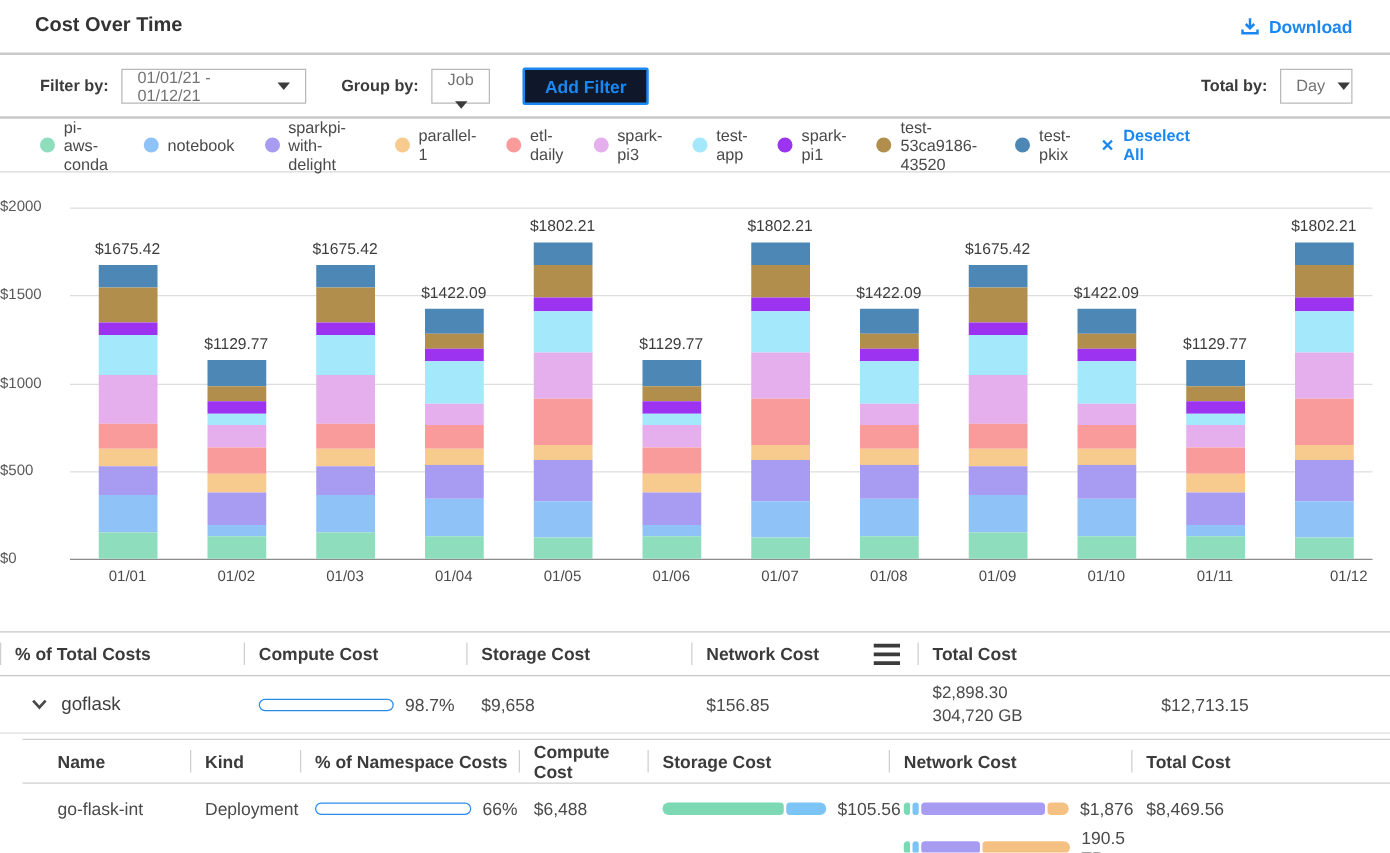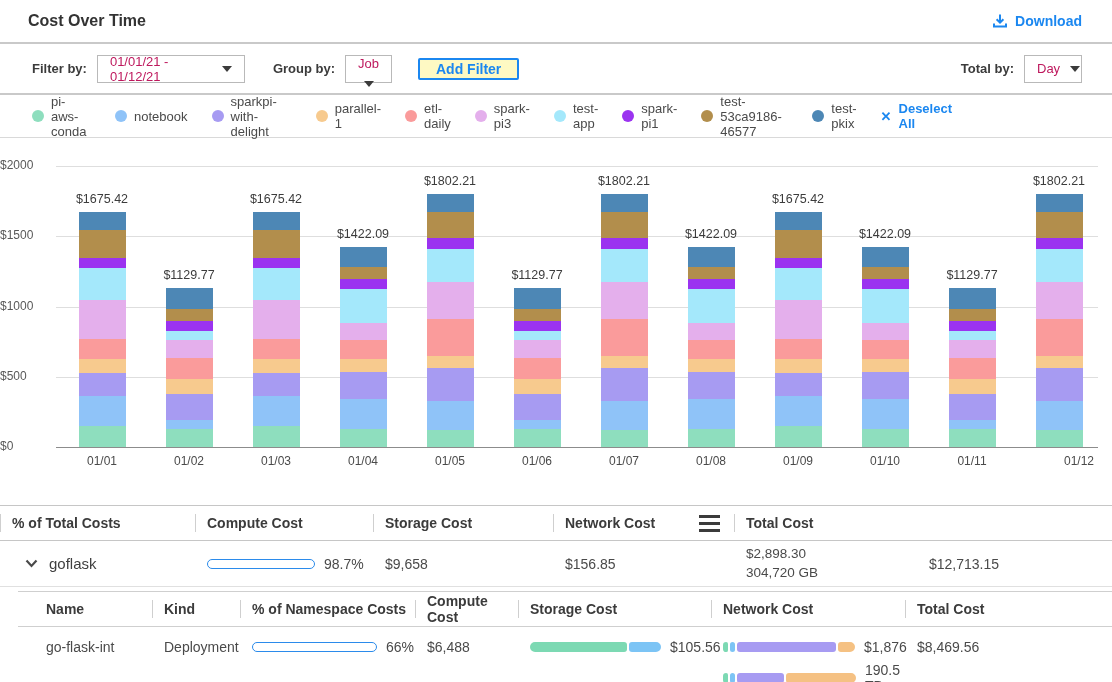--- a/index.html
+++ b/index.html
@@ -11,28 +11,28 @@
          padding:0 30px 0 28px; border-bottom:2px solid #c9c9c9; }
   .hdr-title { font-size:16px; font-weight:bold; color:#333; }
   .download { display:flex; align-items:center; gap:7px; color:#1b87f0; font-size:14px;
               font-weight:bold; cursor:pointer; }
 
   
   .fbar { display:flex; align-items:center; height:51px; padding:0 30px 0 32px;
           border-bottom:2px solid #c9c9c9; }
   .flabel { font-size:13px; font-weight:bold; color:#3b3b3b; margin-right:10px; }
   .select { display:flex; align-items:center; gap:10px; border:1px solid #b9b9b9;
-            background:#fff; height:28px; padding:0 12px; font-size:13px; color:#be185d;
+            background:#fff; height:28px; padding:0 12px; font-size:13px; color:#737373;
             cursor:pointer; }
   .caret { width:0; height:0; border-left:5px solid transparent; border-right:5px solid transparent;
            border-top:6px solid #3b3b3b; }
   .daterange { width:148px; justify-content:space-between; margin-right:28px; }
   .groupsel { margin-right:26px;flex-direction:column; }
-  .add-filter { border:2px solid #1b87f0; color:#1b87f0; background:#fef9c3; font-weight:bold;
-                font-size:14px; height:22px; padding:0 16px; border-radius:2px; cursor:pointer;
+  .add-filter { border:2px solid #1b87f0; color:#1b87f0; background:#0f172a; font-weight:bold;
+                font-size:14px; height:30px; padding:0 16px; border-radius:2px; cursor:pointer;
                 font-family:"Liberation Sans", sans-serif; }
   .fbar-right { margin-left:auto; display:flex; align-items:center; }
 
   
   .legend { display:flex; align-items:center; height:43px; padding:0 0 0 32px; gap:24px;
             border-bottom:1px solid #d9d9d9; }
   .legend-item { display:flex; align-items:center; gap:7px; cursor:pointer; }
   .legend-dot { width:12px; height:12px; border-radius:50%; flex-shrink:0; }
   .legend-label { font-size:13px; color:#4a4a4a; }
   .deselect { margin-left:auto; margin-right:160px; display:flex; align-items:center; gap:7px;
@@ -155,21 +155,21 @@
         <span class="legend-item">
           <span class="legend-dot" style="background: rgb(164, 232, 251);"></span>
           <span class="legend-label">test-app</span>
         </span>
         <span class="legend-item">
           <span class="legend-dot" style="background: rgb(155, 51, 240);"></span>
           <span class="legend-label">spark-pi1</span>
         </span>
         <span class="legend-item">
           <span class="legend-dot" style="background: rgb(178, 142, 76);"></span>
-          <span class="legend-label">test-53ca9186-46577</span>
+          <span class="legend-label">test-53ca9186-43520</span>
         </span>
         <span class="legend-item">
           <span class="legend-dot" style="background: rgb(77, 135, 181);"></span>
           <span class="legend-label">test-pkix</span>
         </span>
       </span>
     <div class="deselect">
       <span class="x">✕</span>
       <span>Deselect All</span>
     </div>

